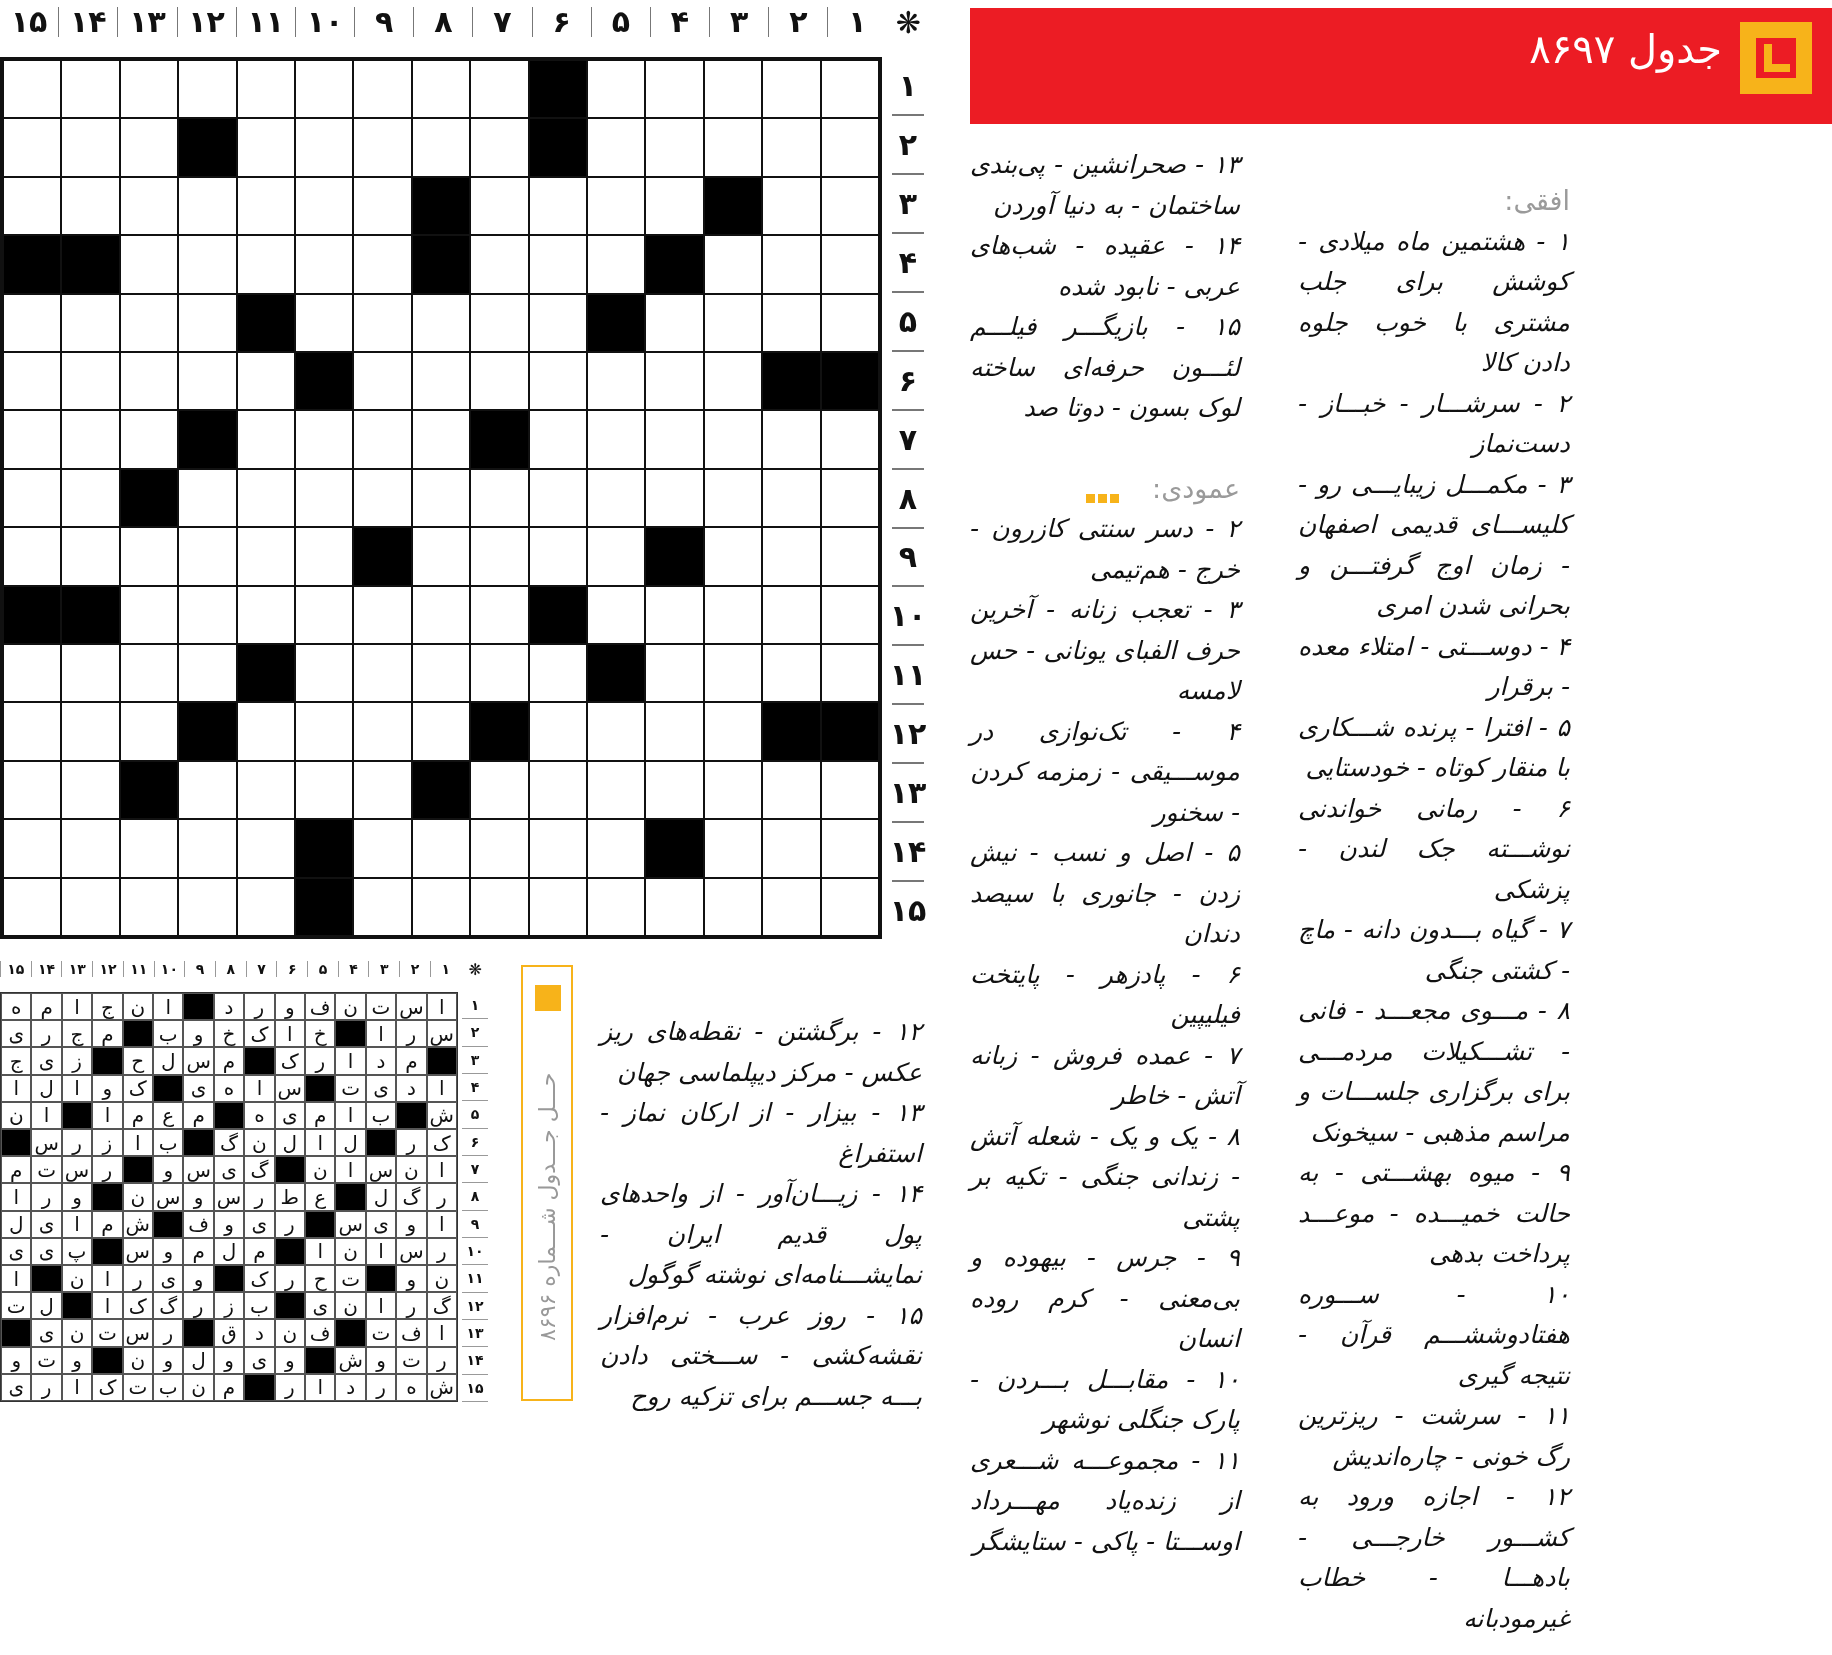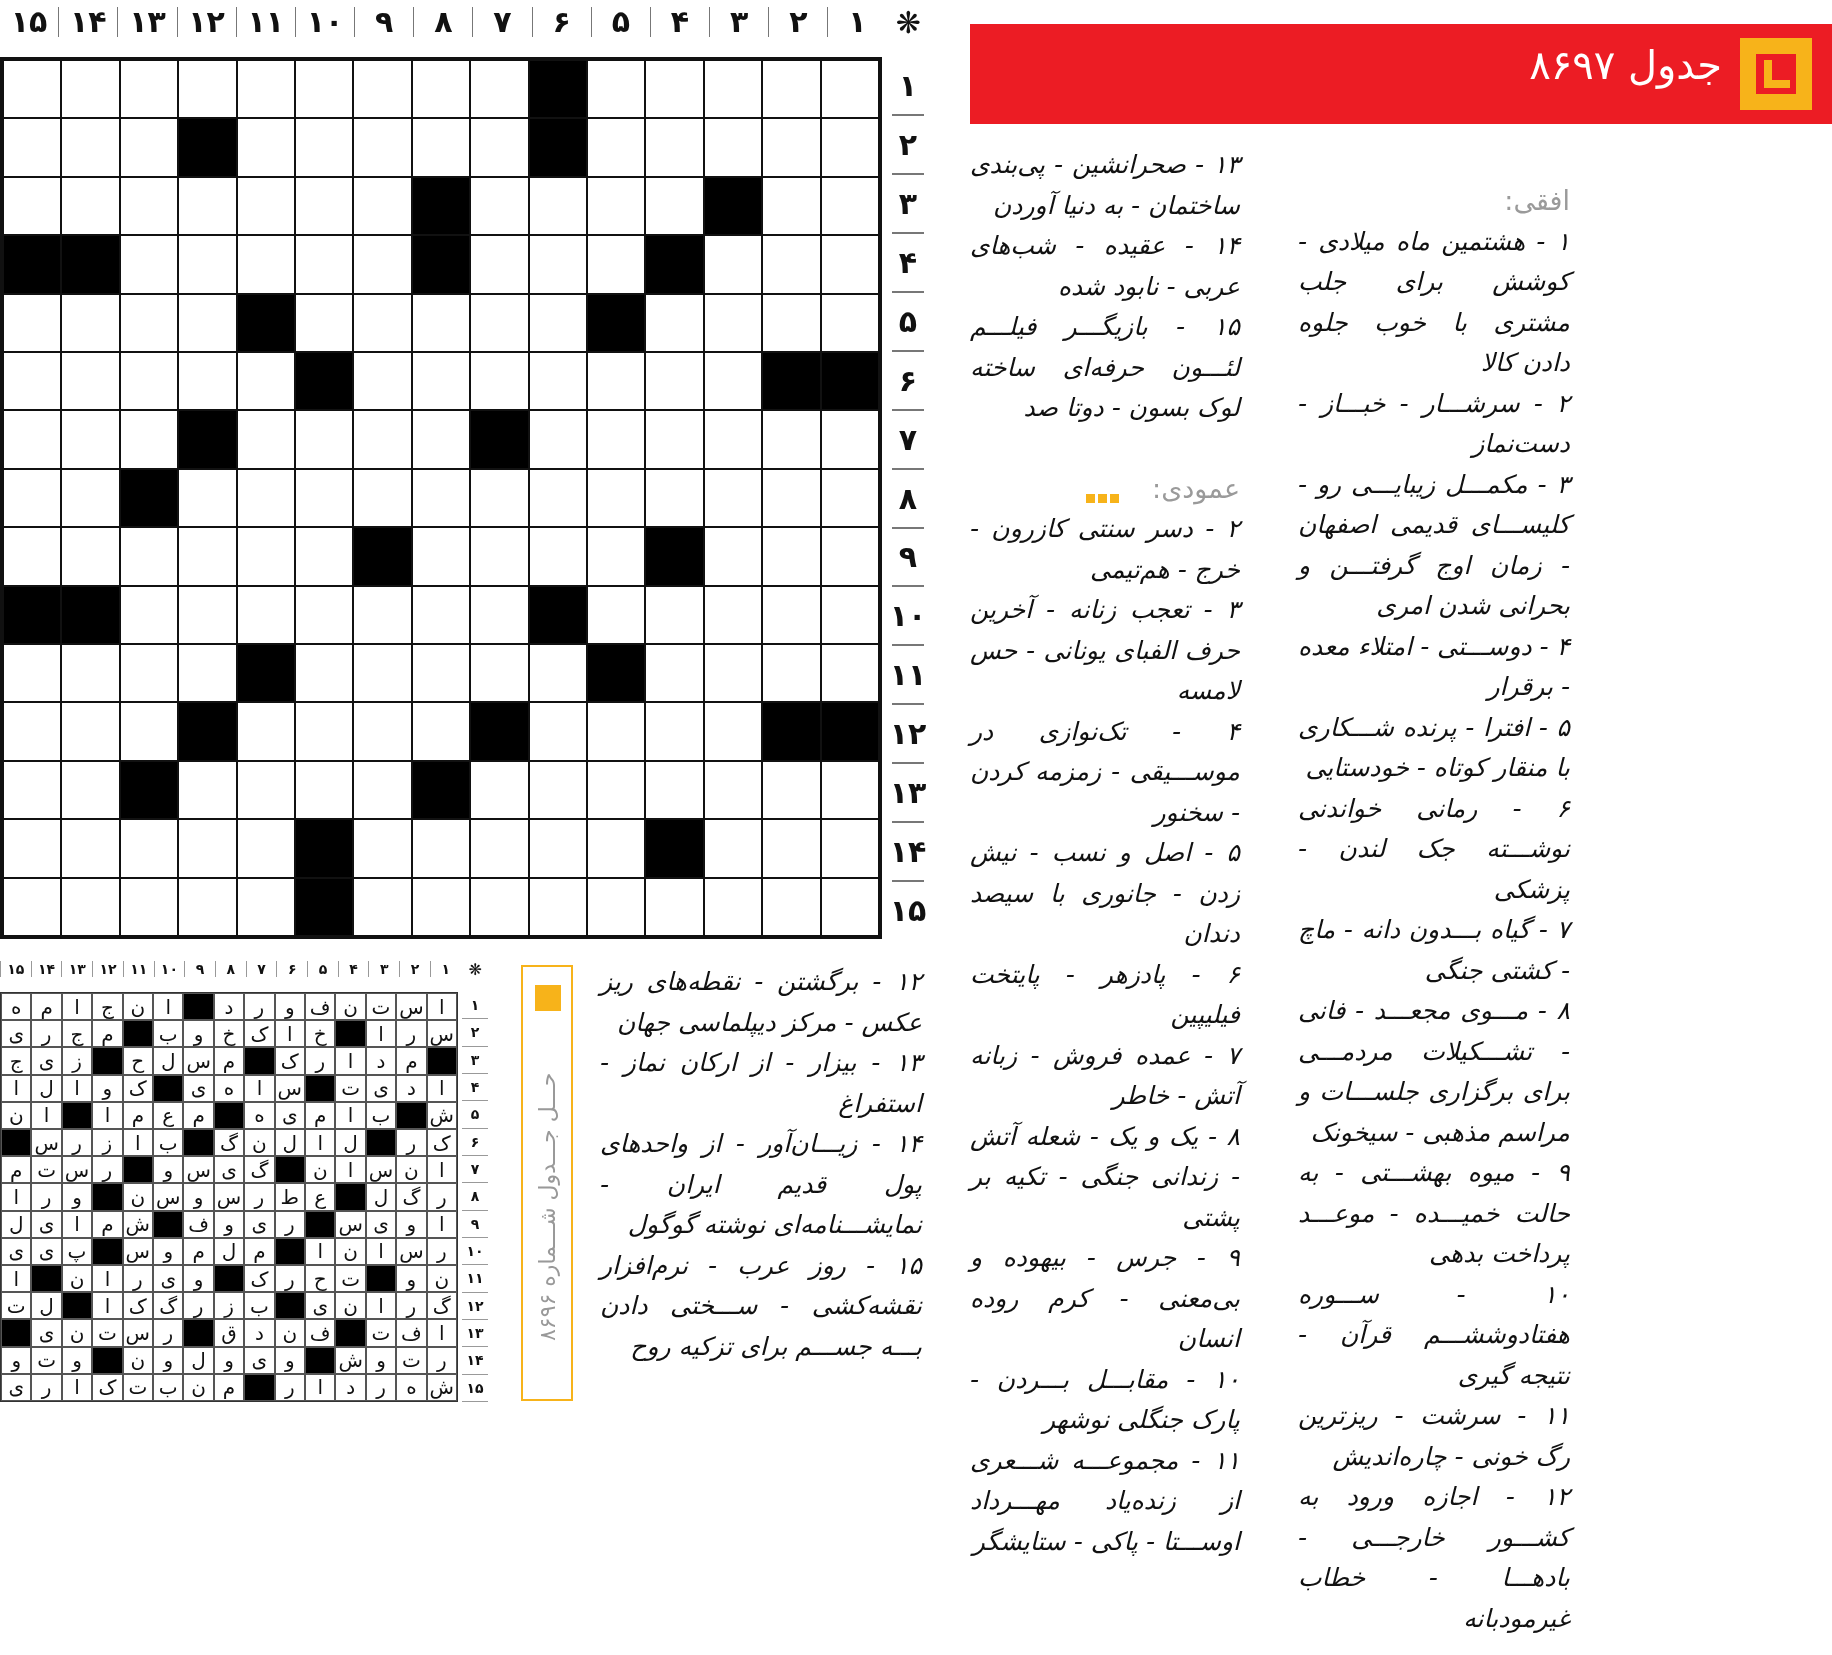--- a/index.html
+++ b/index.html
@@ -10,33 +10,33 @@
   #col-nums .cn{width:59px;text-align:center;font-weight:bold;font-size:30px;border-left:1px solid #777;line-height:30px;}
   #col-nums .cn:last-child{border-left:none;}
   #col-nums .star{width:44px;text-align:center;font-size:30px;font-weight:bold;}
   #main-grid{left:0;top:57px;width:882px;height:882px;display:grid;grid-template-columns:repeat(15,1fr);grid-template-rows:repeat(15,1fr);border:3px solid #111;box-sizing:border-box;direction:rtl;}
   #main-grid .cell{border:1.5px solid #111;box-sizing:border-box;background:#fff;}
   #main-grid .cell.b{background:#000;}
   #row-nums{left:888px;top:57px;width:40px;height:882px;display:flex;flex-direction:column;}
   #row-nums .rn{flex:1;display:flex;align-items:center;justify-content:center;font-weight:bold;font-size:30px;border-bottom:2px solid #777;margin:0 4px;}
   #row-nums .rn:last-child{border-bottom:none;}
   
-  #header{left:970px;top:8px;width:862px;height:100px;background:#ec1c24;margin-top:16px;}
+  #header{left:970px;top:8px;width:862px;height:116px;background:#ec1c24;}
   #logo{position:absolute;right:20px;top:14px;width:72px;height:72px;background:#f7b31a;display:flex;align-items:center;justify-content:center;}
   #logo-inner{width:40px;height:40px;background:#ec1c24;position:relative;}
   #logo-inner:before{content:"";position:absolute;left:8px;top:6px;width:8px;height:28px;background:#f7b31a;}
   #logo-inner:after{content:"";position:absolute;left:8px;top:26px;width:26px;height:8px;background:#f7b31a;}
   #title{position:absolute;right:110px;top:18px;color:#fff;font-size:40px;direction:rtl;}
   
   .clues{direction:rtl;text-align:justify;font-size:25px;line-height:40.5px;}
   .clues .h{color:#9a9a9a;font-size:27px;}
   .clues p{margin:0;font-style:italic;}
   #col-right{left:1298px;top:145px;width:272px;margin-top:36px;}
   #col-mid{left:970px;top:145px;width:270px;}
-  #col-bottom{left:600px;top:962px;width:322px;}
+  #col-bottom{left:600px;top:1012px;width:322px;}
   #dots{left:1086px;top:494px;display:flex;gap:3px;}
   #dots span{width:9px;height:9px;background:#f7b31a;display:block;}
   
   #sol-box{left:521px;top:965px;width:52px;height:436px;border:2px solid #f7b31a;box-sizing:border-box;}
   #sol-logo{position:absolute;left:12px;top:18px;width:26px;height:26px;background:#f7b31a;}
   #sol-title{position:absolute;left:2px;top:60px;width:44px;height:360px;writing-mode:vertical-rl;transform:rotate(180deg);color:#999;font-size:22px;display:flex;align-items:center;justify-content:center;direction:rtl;}
   #sol-colnums{left:0;top:958px;width:490px;height:22px;display:flex;direction:rtl;align-items:center;}
   #sol-colnums .cn{width:30.3px;text-align:center;font-weight:bold;font-size:14px;border-left:1px solid #999;}
   #sol-colnums .star{width:30px;text-align:center;font-size:16px;font-weight:bold;}
   #sol-grid{left:0;top:992px;width:458px;height:410px;display:grid;grid-template-columns:repeat(15,1fr);grid-template-rows:repeat(15,1fr);border:1.5px solid #333;box-sizing:border-box;direction:rtl;}

